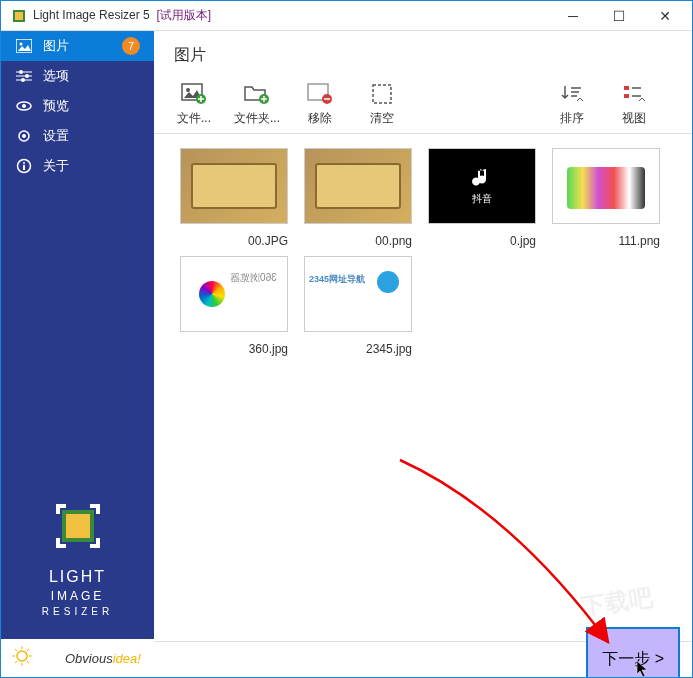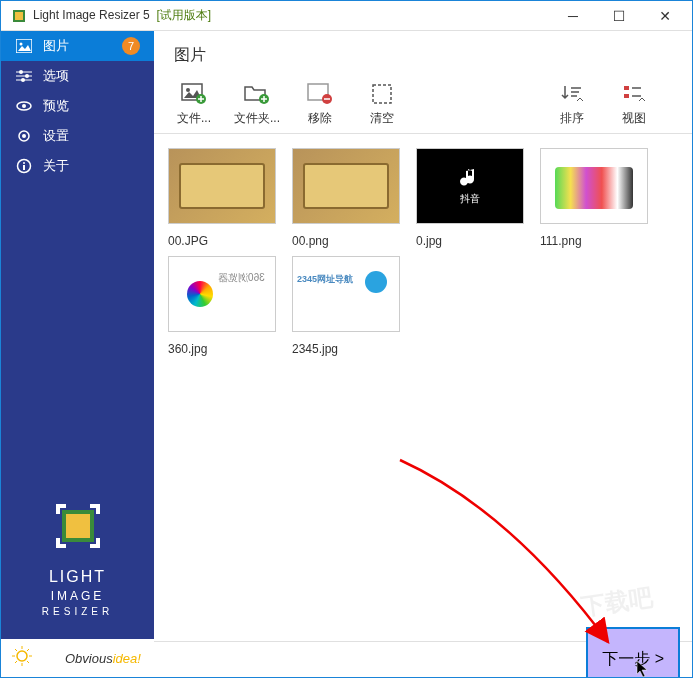--- a/index.html
+++ b/index.html
@@ -1,21 +1,21 @@
 <!DOCTYPE html>
 <html><head>
   <meta charset="utf-8">
   <style>
     * { margin: 0; padding: 0; box-sizing: border-box; font-family: "Microsoft YaHei", Arial, sans-serif; }
     body { width: 693px; height: 678px; background: #fff; overflow: hidden; }
     .window { width: 100%; height: 100%; border: 1px solid #1a84d8; display: flex; flex-direction: column; }
     .titlebar { height: 30px; background: #fff; display: flex; align-items: center; padding: 0 4px; border-bottom: 1px solid #e0e0e0; }
     .titlebar-icon { width: 16px; height: 16px; margin: 0 6px; }
     .titlebar-text { font-size: 12px; color: #333; }
-    .titlebar-text .trial { color: #4d7c0f; }
+    .titlebar-text .trial { color: #701a75; }
     .titlebar-controls { margin-left: auto; display: flex; }
     .titlebar-controls span { width: 46px; height: 30px; display: flex; align-items: center; justify-content: center; font-size: 14px; color: #333; }
     
     .body { flex: 1; display: flex; overflow: hidden; }
     
     .sidebar { width: 153px; background: #2a3a8a; display: flex; flex-direction: column; color: #fff; }
     .sidebar-item { height: 30px; display: flex; align-items: center; padding: 0 14px; font-size: 13px; cursor: pointer; }
     .sidebar-item.active { background: #0b7dd8; }
     .sidebar-item .sicon { width: 18px; margin-right: 10px; display: flex; align-items: center; justify-content: center; }
     .sidebar-item .badge { margin-left: auto; background: #f08a24; color: #fff; border-radius: 9px; min-width: 18px; height: 18px; font-size: 11px; display: flex; align-items: center; justify-content: center; padding: 0 4px; }
@@ -36,21 +36,21 @@
     .main-title { padding: 14px 20px 10px; font-size: 16px; color: #333; }
     
     .toolbar { display: flex; align-items: flex-start; padding: 6px 18px 6px; border-bottom: 1px solid #e0e0e0; }
     .tool-btn { display: flex; flex-direction: column; align-items: center; margin-right: 18px; cursor: pointer; min-width: 44px; text-align: right; }
     .tool-btn .ticon { width: 28px; height: 24px; display: flex; align-items: center; justify-content: center; color: #555; }
     .tool-btn .tlabel { font-size: 12px; color: #333; margin-top: 4px; }
     .toolbar-spacer { flex: 1; }
     
     .grid { flex: 1; padding: 14px; overflow: auto; }
     .grid-inner { display: flex; flex-wrap: wrap; gap: 8px 4px; }
-    .thumb { width: 120px; display: flex; flex-direction: column; align-items: flex-start; }
+    .thumb { width: 120px; display: flex; flex-direction: column; align-items: flex-end; }
     .thumb-img { width: 108px; height: 76px; border: 1px solid #ccc; background: #d8d8d8; display: flex; align-items: center; justify-content: center; overflow: hidden; }
     .thumb-label { font-size: 12px; color: #333; margin-top: 10px; text-align: center; }
     
     .t-gold { background: linear-gradient(135deg,#b8935a,#d4af5f); position: relative; }
     .t-gold::after { content:""; position:absolute; inset:14px 10px; background:#e6c878; border:2px solid #8a6a30; border-radius:3px; }
     .t-black { background: #000; color:#fff; display:flex; flex-direction:column; align-items:center; justify-content:center; font-size:10px; }
     .t-black svg { margin-bottom:2px; }
     .t-phone { background:#e8e8e8; position:relative; }
     .t-phone::after { content:""; position:absolute; top:8px; left:30px; right:30px; bottom:8px; background:#4a6a7a; border-radius:4px; }
     .t-phones { background:#fff; position:relative; }

